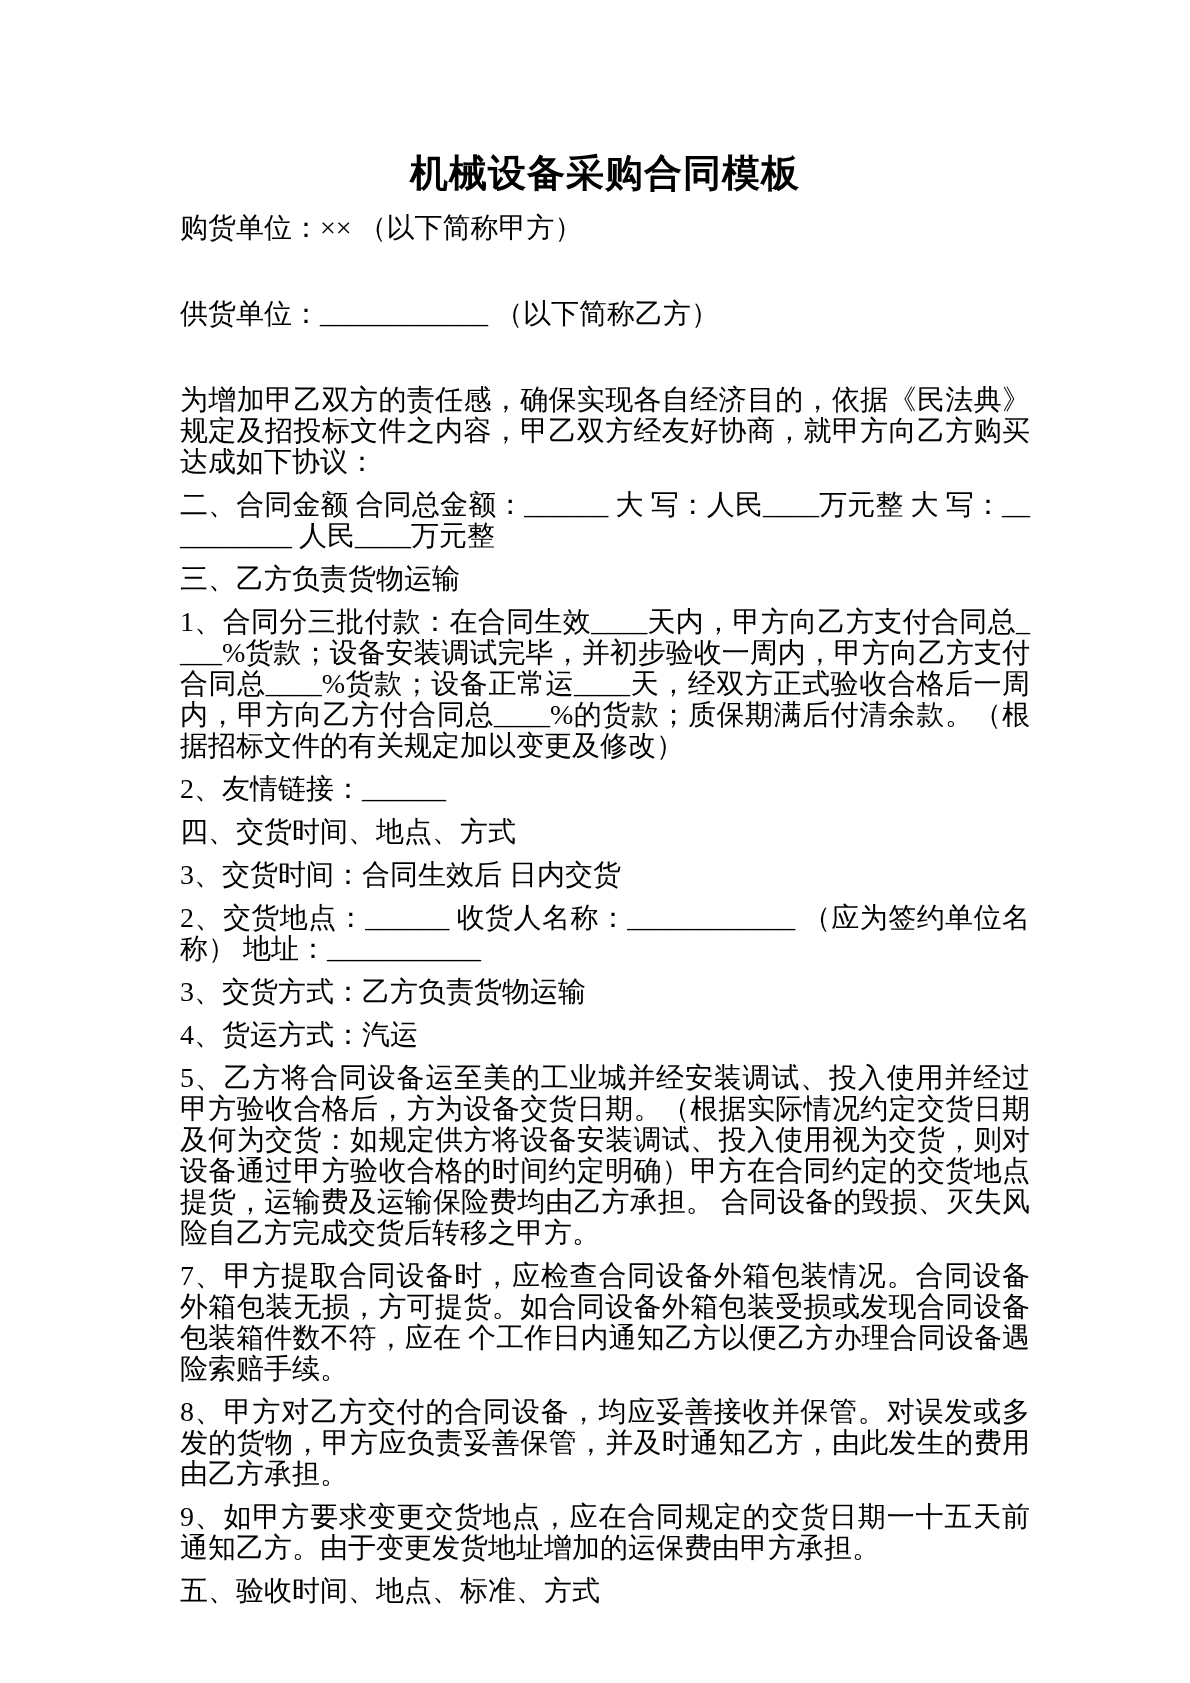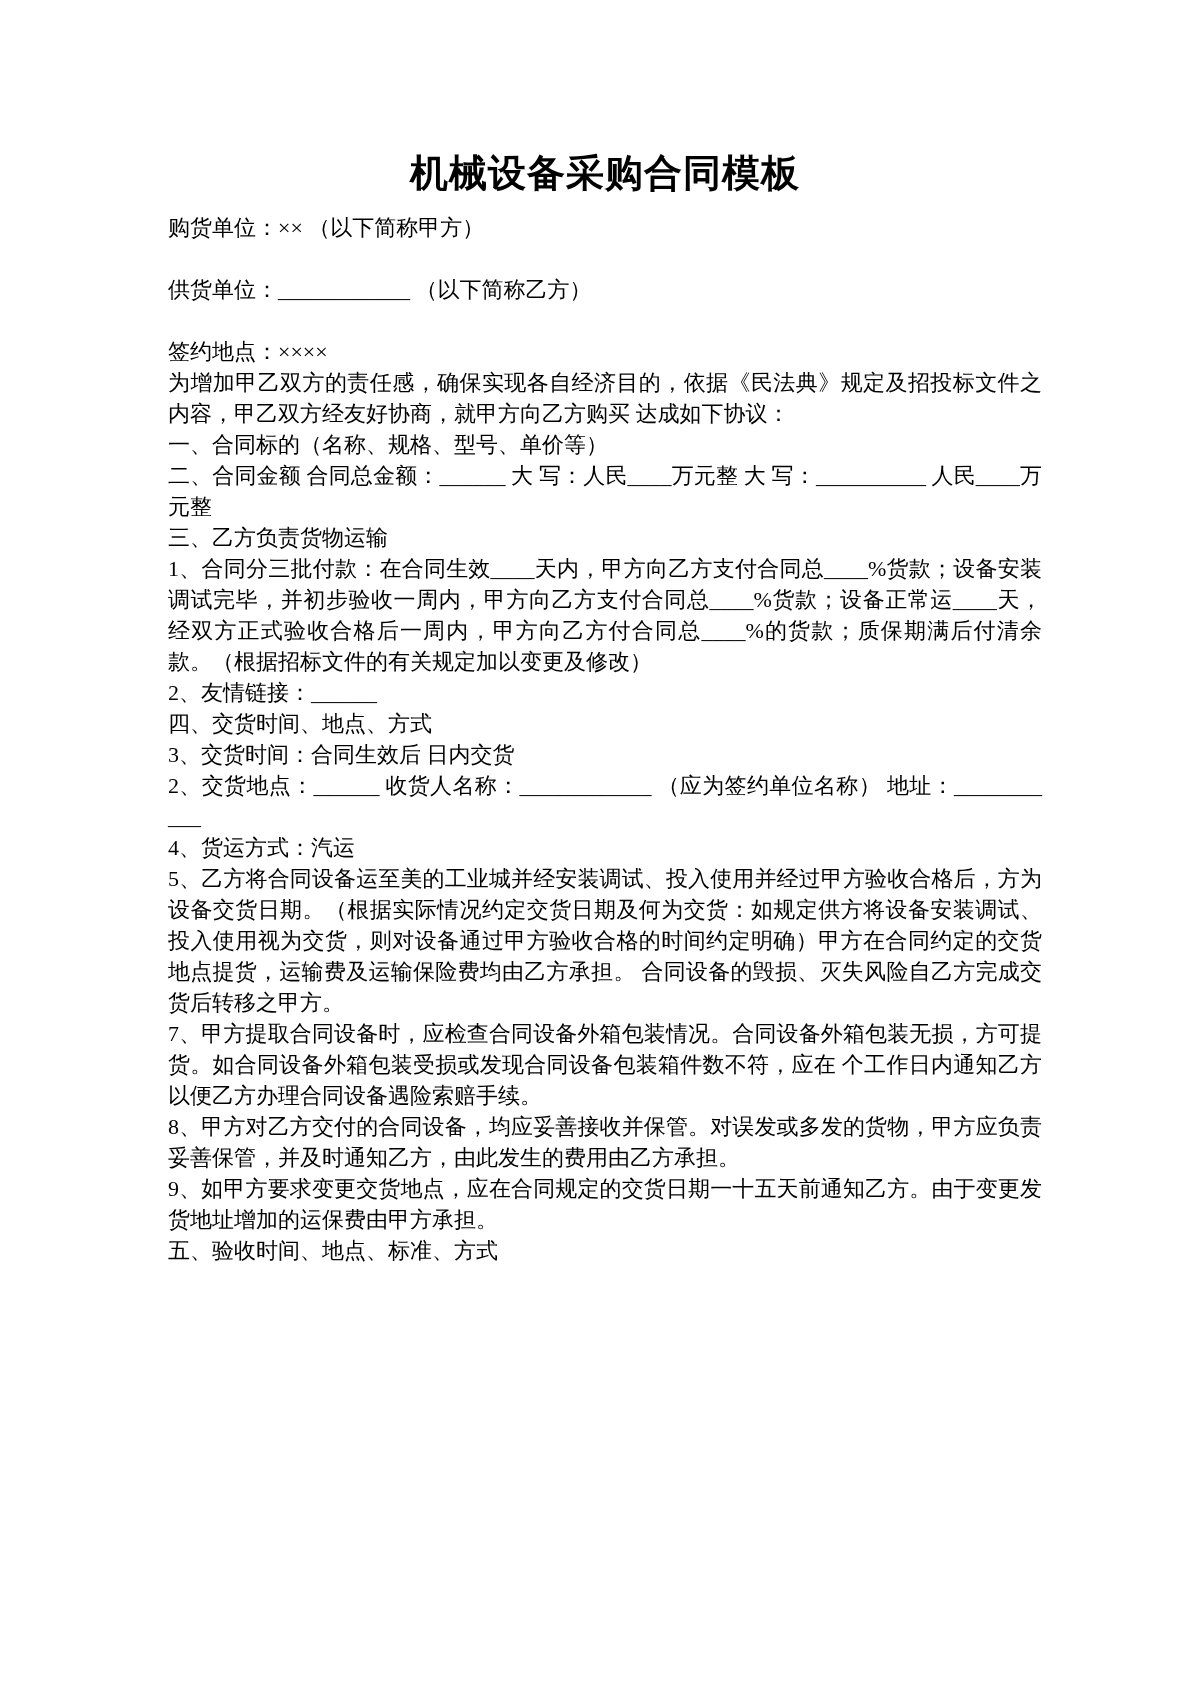--- a/index.html
+++ b/index.html
@@ -25,51 +25,50 @@
     line-height: 1.25;
     font-weight: 700;
     text-align: center;
     letter-spacing: 1px;
     font-family: "Liberation Serif", "DejaVu Serif", serif;
   }
   .doc-body {
     width: 100%;
   }
   .para {
-    margin: 0;
-    font-size: 22px;
+    margin: 12px;
+    font-size: 28px;
     line-height: 31px;
     text-align: justify;
     word-break: break-all;
     font-family: "Liberation Serif", "DejaVu Serif", serif;
   }
   .para.blank {
     height: 31px;
   }
 </style>
 </head>
 <body>
 
 <div class="page">
   <h1 class="doc-title">机械设备采购合同模板</h1>
   <div class="doc-body" id="doc-body">
       <div class="para">购货单位：×× （以下简称甲方）</div>
       <div class="para blank"></div>
       <div class="para">供货单位：____________ （以下简称乙方）</div>
       <div class="para blank"></div>
-      <div class="para">签约地点：××××</div>
       <div class="para">为增加甲乙双方的责任感，确保实现各自经济目的，依据《民法典》规定及招投标文件之内容，甲乙双方经友好协商，就甲方向乙方购买 达成如下协议：</div>
-      <div class="para">一、合同标的（名称、规格、型号、单价等）</div>
       <div class="para">二、合同金额 合同总金额：______ 大 写：人民____万元整 大 写：__________ 人民____万元整</div>
       <div class="para">三、乙方负责货物运输</div>
       <div class="para">1、合同分三批付款：在合同生效____天内，甲方向乙方支付合同总____%货款；设备安装调试完毕，并初步验收一周内，甲方向乙方支付合同总____%货款；设备正常运____天，经双方正式验收合格后一周内，甲方向乙方付合同总____%的货款；质保期满后付清余款。（根据招标文件的有关规定加以变更及修改）</div>
       <div class="para">2、友情链接：______</div>
       <div class="para">四、交货时间、地点、方式</div>
       <div class="para">3、交货时间：合同生效后 日内交货</div>
       <div class="para">2、交货地点：______ 收货人名称：____________ （应为签约单位名称） 地址：___________</div>
+      <div class="para">3、交货方式：乙方负责货物运输</div>
       <div class="para">4、货运方式：汽运</div>
       <div class="para">5、乙方将合同设备运至美的工业城并经安装调试、投入使用并经过甲方验收合格后，方为设备交货日期。（根据实际情况约定交货日期及何为交货：如规定供方将设备安装调试、投入使用视为交货，则对设备通过甲方验收合格的时间约定明确）甲方在合同约定的交货地点提货，运输费及运输保险费均由乙方承担。 合同设备的毁损、灭失风险自乙方完成交货后转移之甲方。</div>
       <div class="para">7、甲方提取合同设备时，应检查合同设备外箱包装情况。合同设备外箱包装无损，方可提货。如合同设备外箱包装受损或发现合同设备包装箱件数不符，应在 个工作日内通知乙方以便乙方办理合同设备遇险索赔手续。</div>
       <div class="para">8、甲方对乙方交付的合同设备，均应妥善接收并保管。对误发或多发的货物，甲方应负责妥善保管，并及时通知乙方，由此发生的费用由乙方承担。</div>
       <div class="para">9、如甲方要求变更交货地点，应在合同规定的交货日期一十五天前通知乙方。由于变更发货地址增加的运保费由甲方承担。</div>
       <div class="para">五、验收时间、地点、标准、方式</div>
       <div class="para blank"></div>
     </div>
 </div>
 

